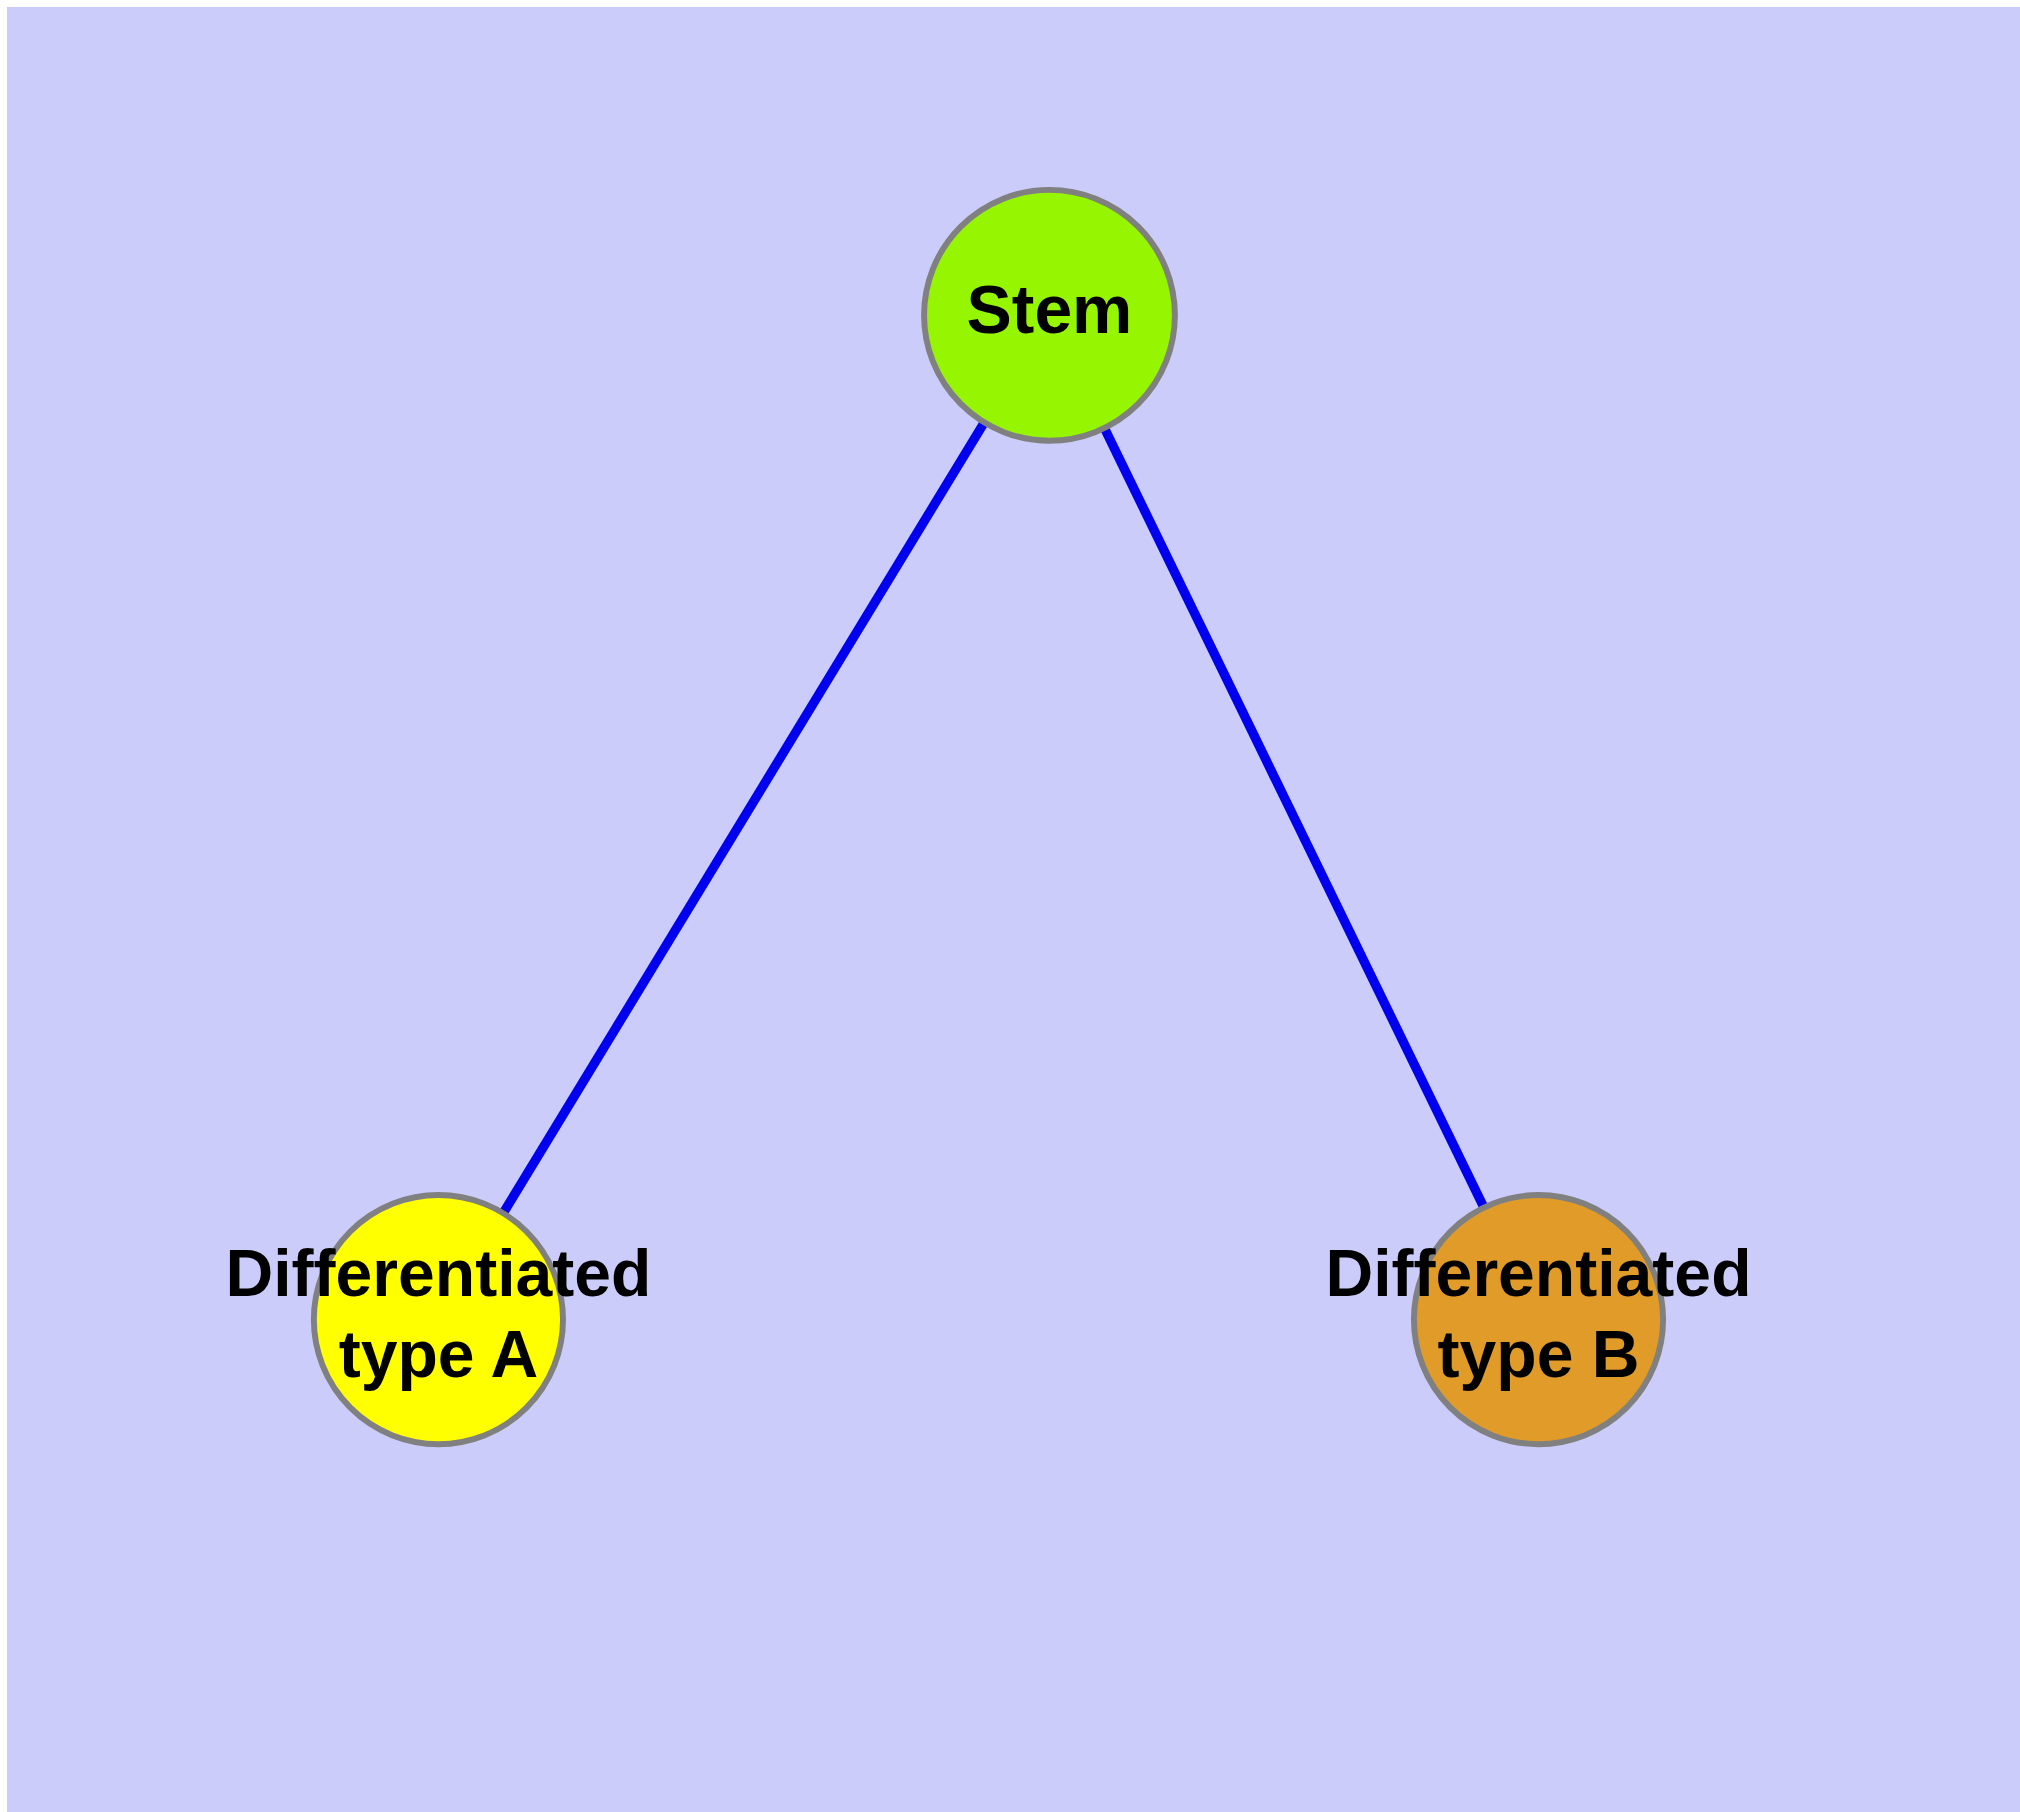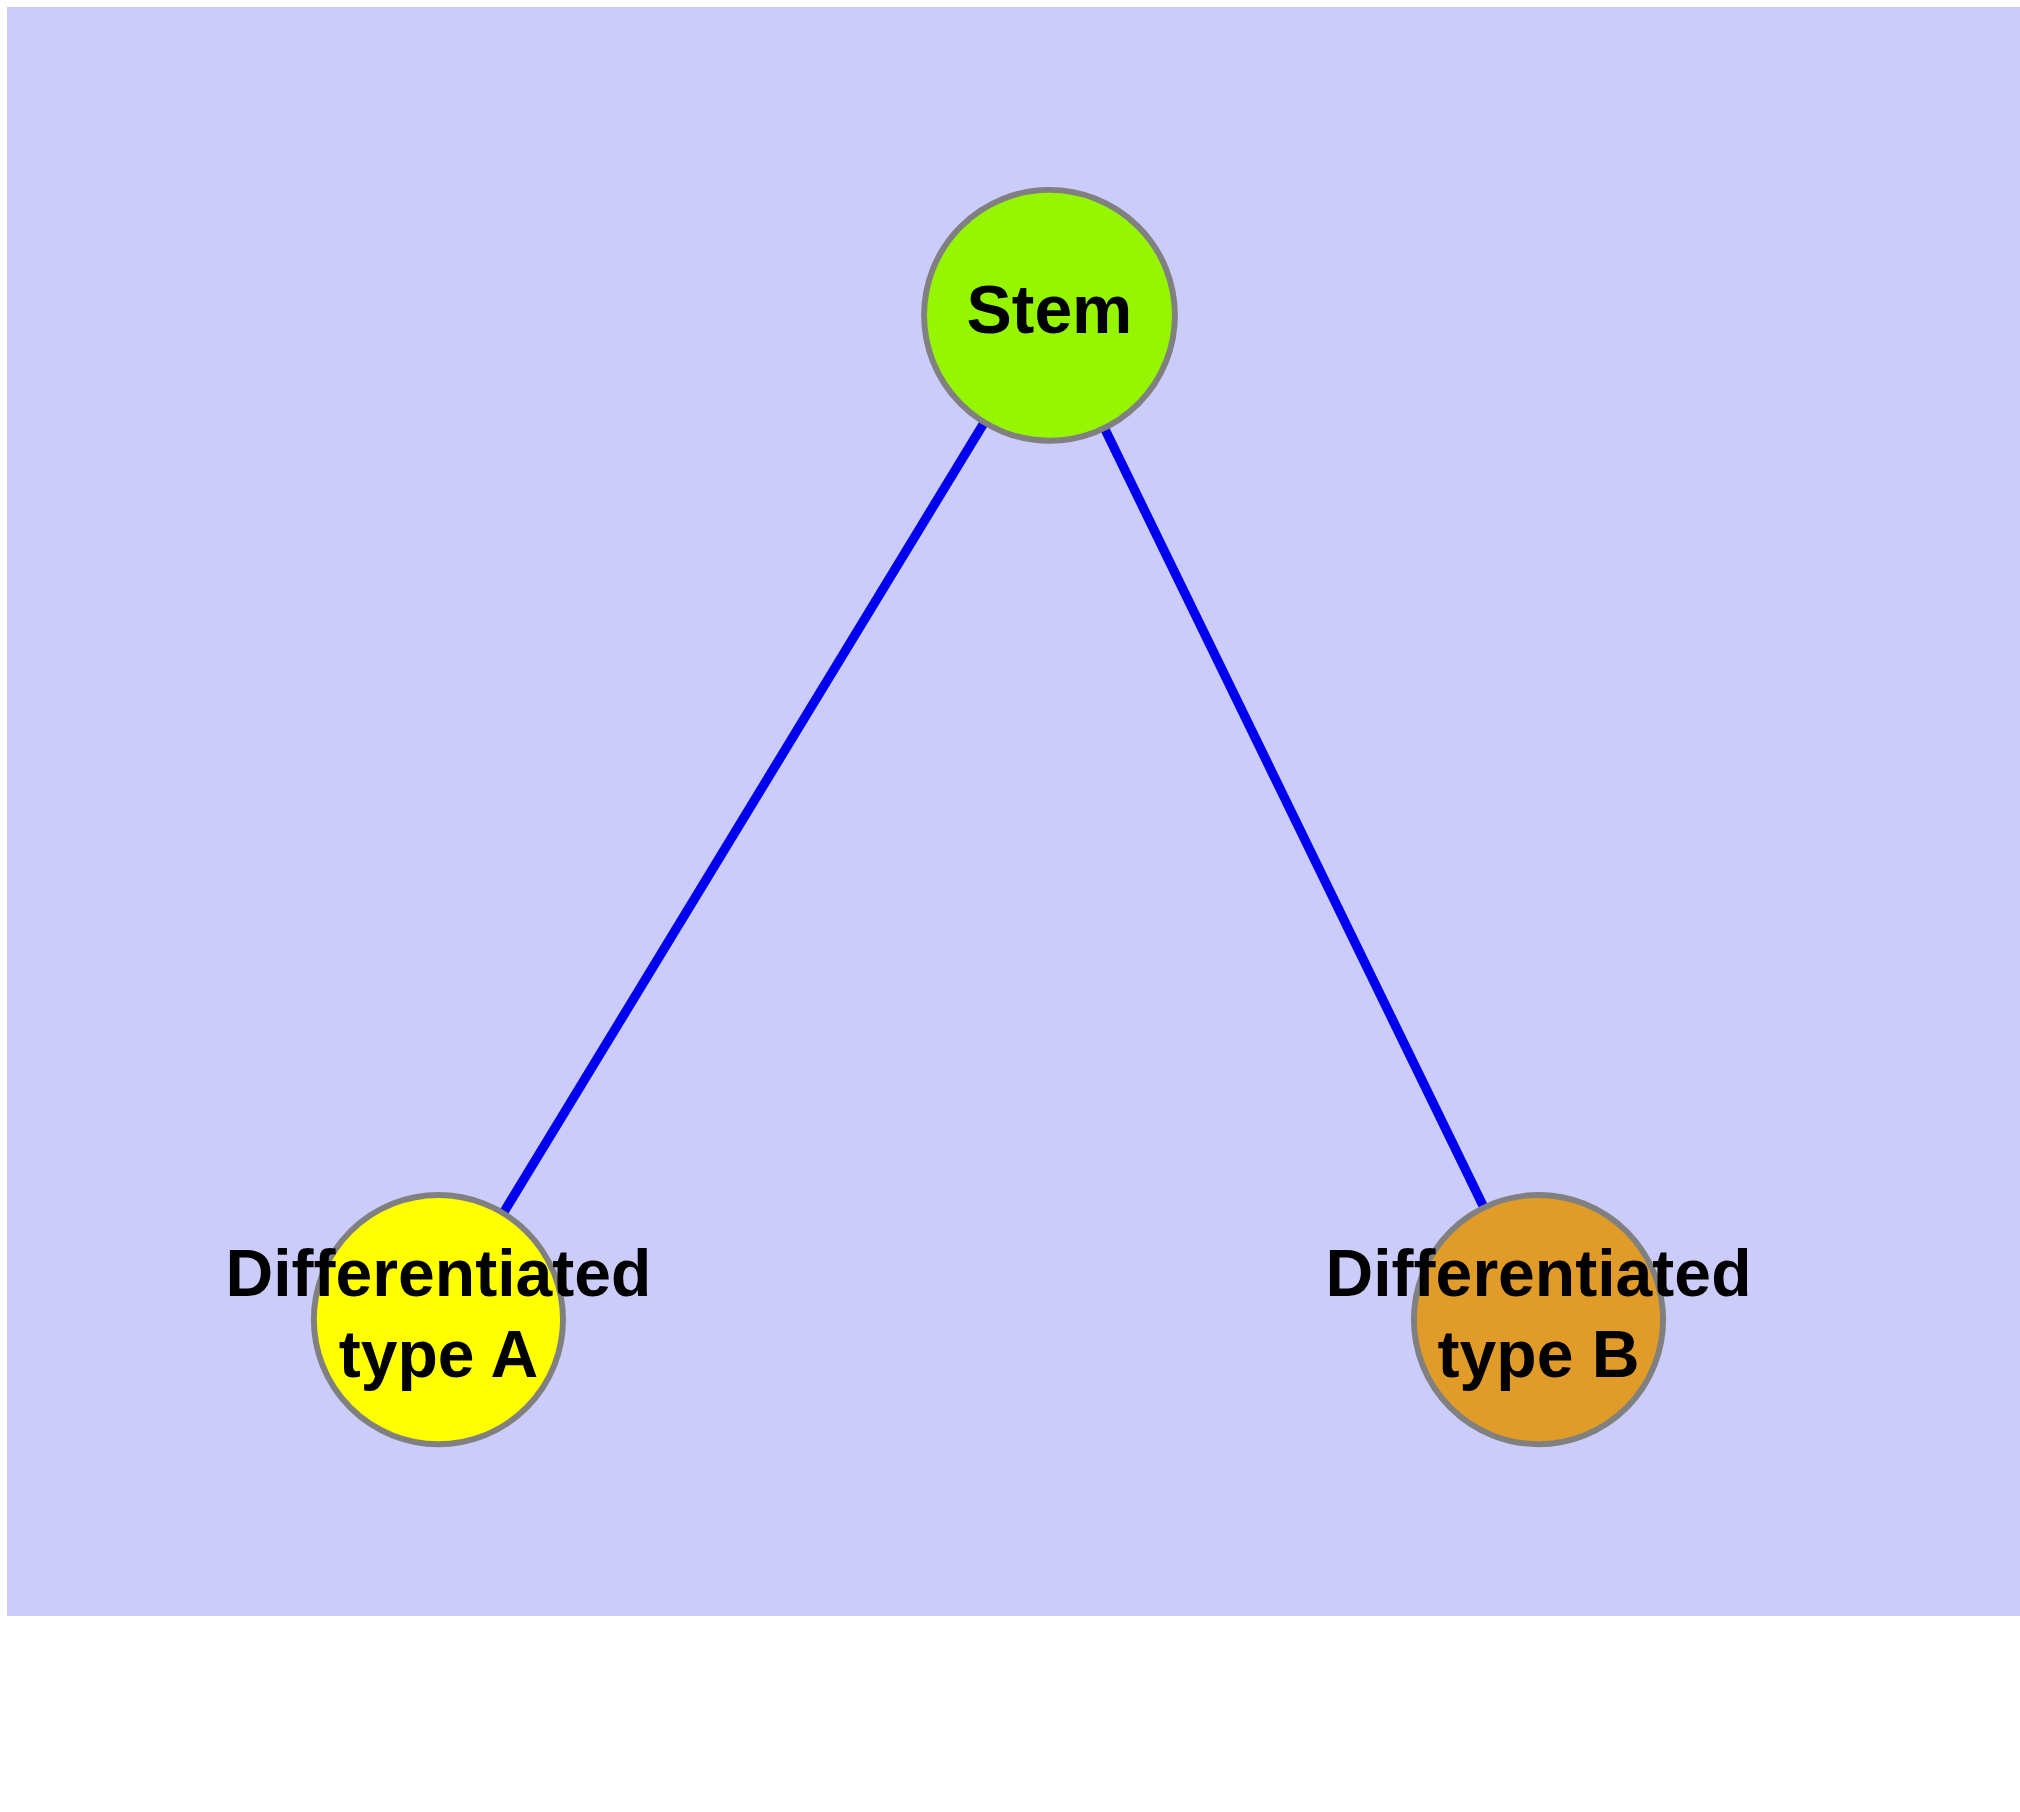--- a/index.html
+++ b/index.html
@@ -4,21 +4,21 @@
 <title>Cell Differentiation Graph</title>
 <style>
   html, body {
     margin: 0;
     padding: 0;
     background: #ffffff;
   }
   #canvas {
     position: relative;
     width: 2021px;
-    height: 1616px;
+    height: 1812px;
     background: #ffffff;
     overflow: hidden;
     font-family: "Liberation Sans", "DejaVu Sans", sans-serif;
   }
   #plot-area {
     position: absolute;
     left: 6.8px;
     top: 6.8px;
     width: 2014px;
     height: 1805px;

